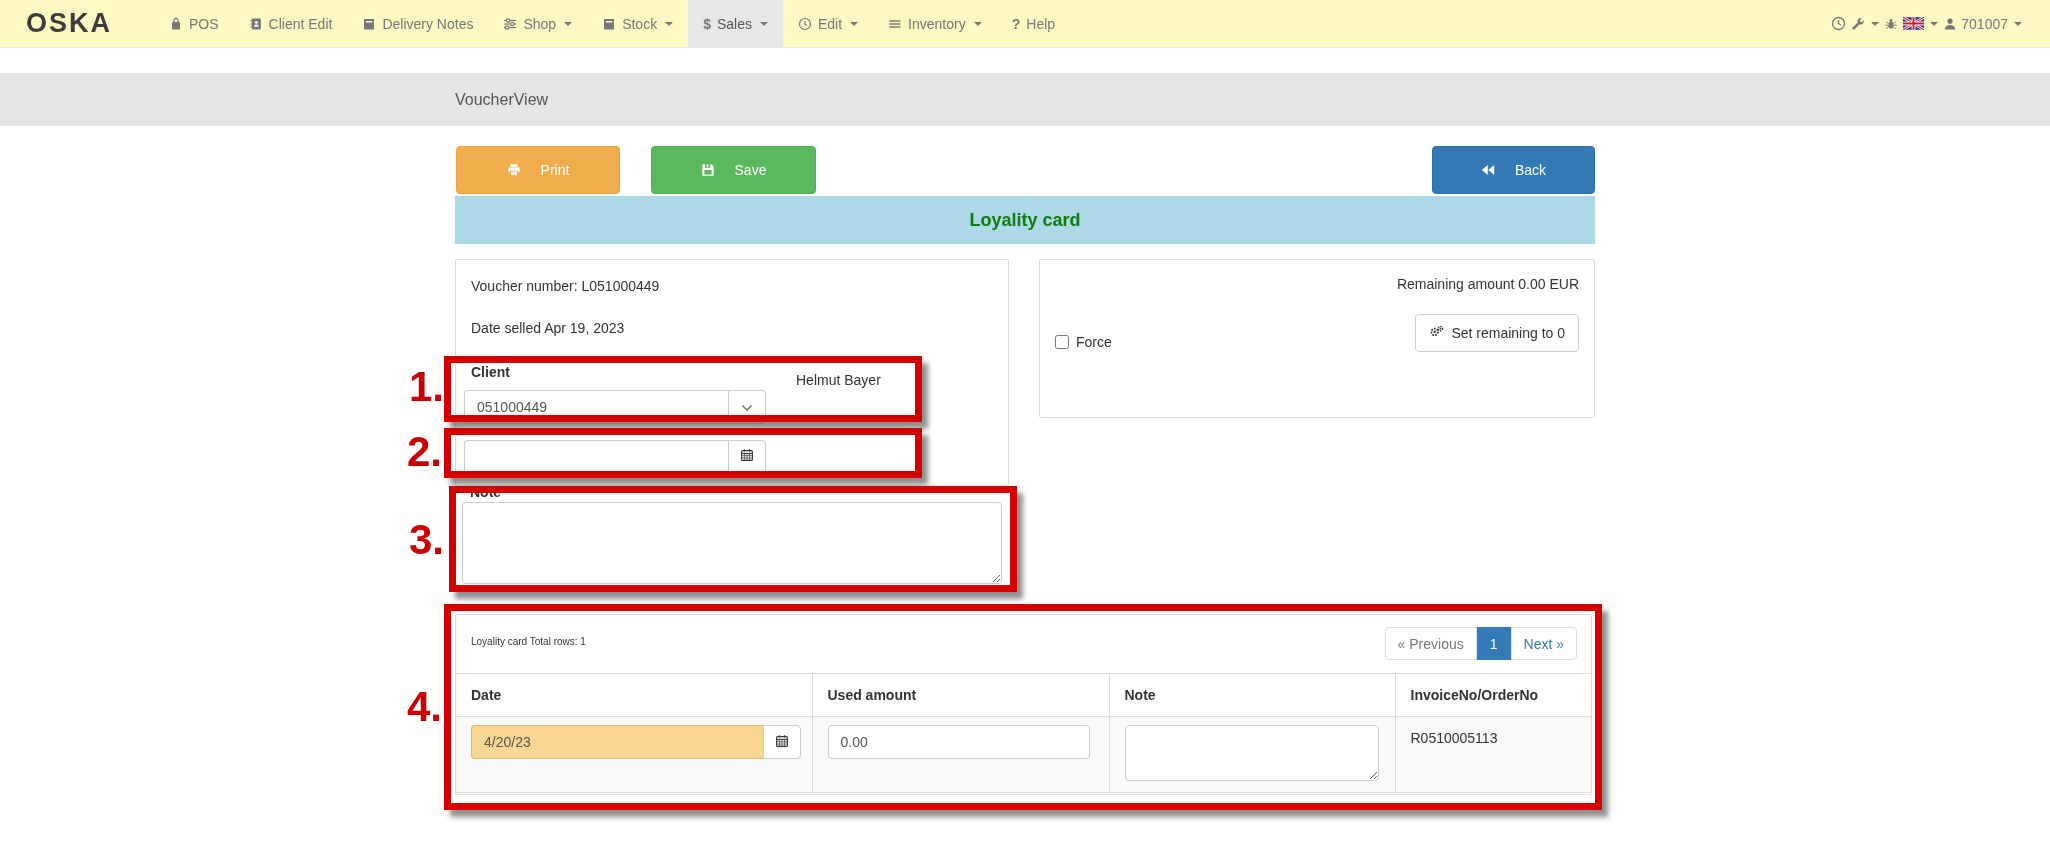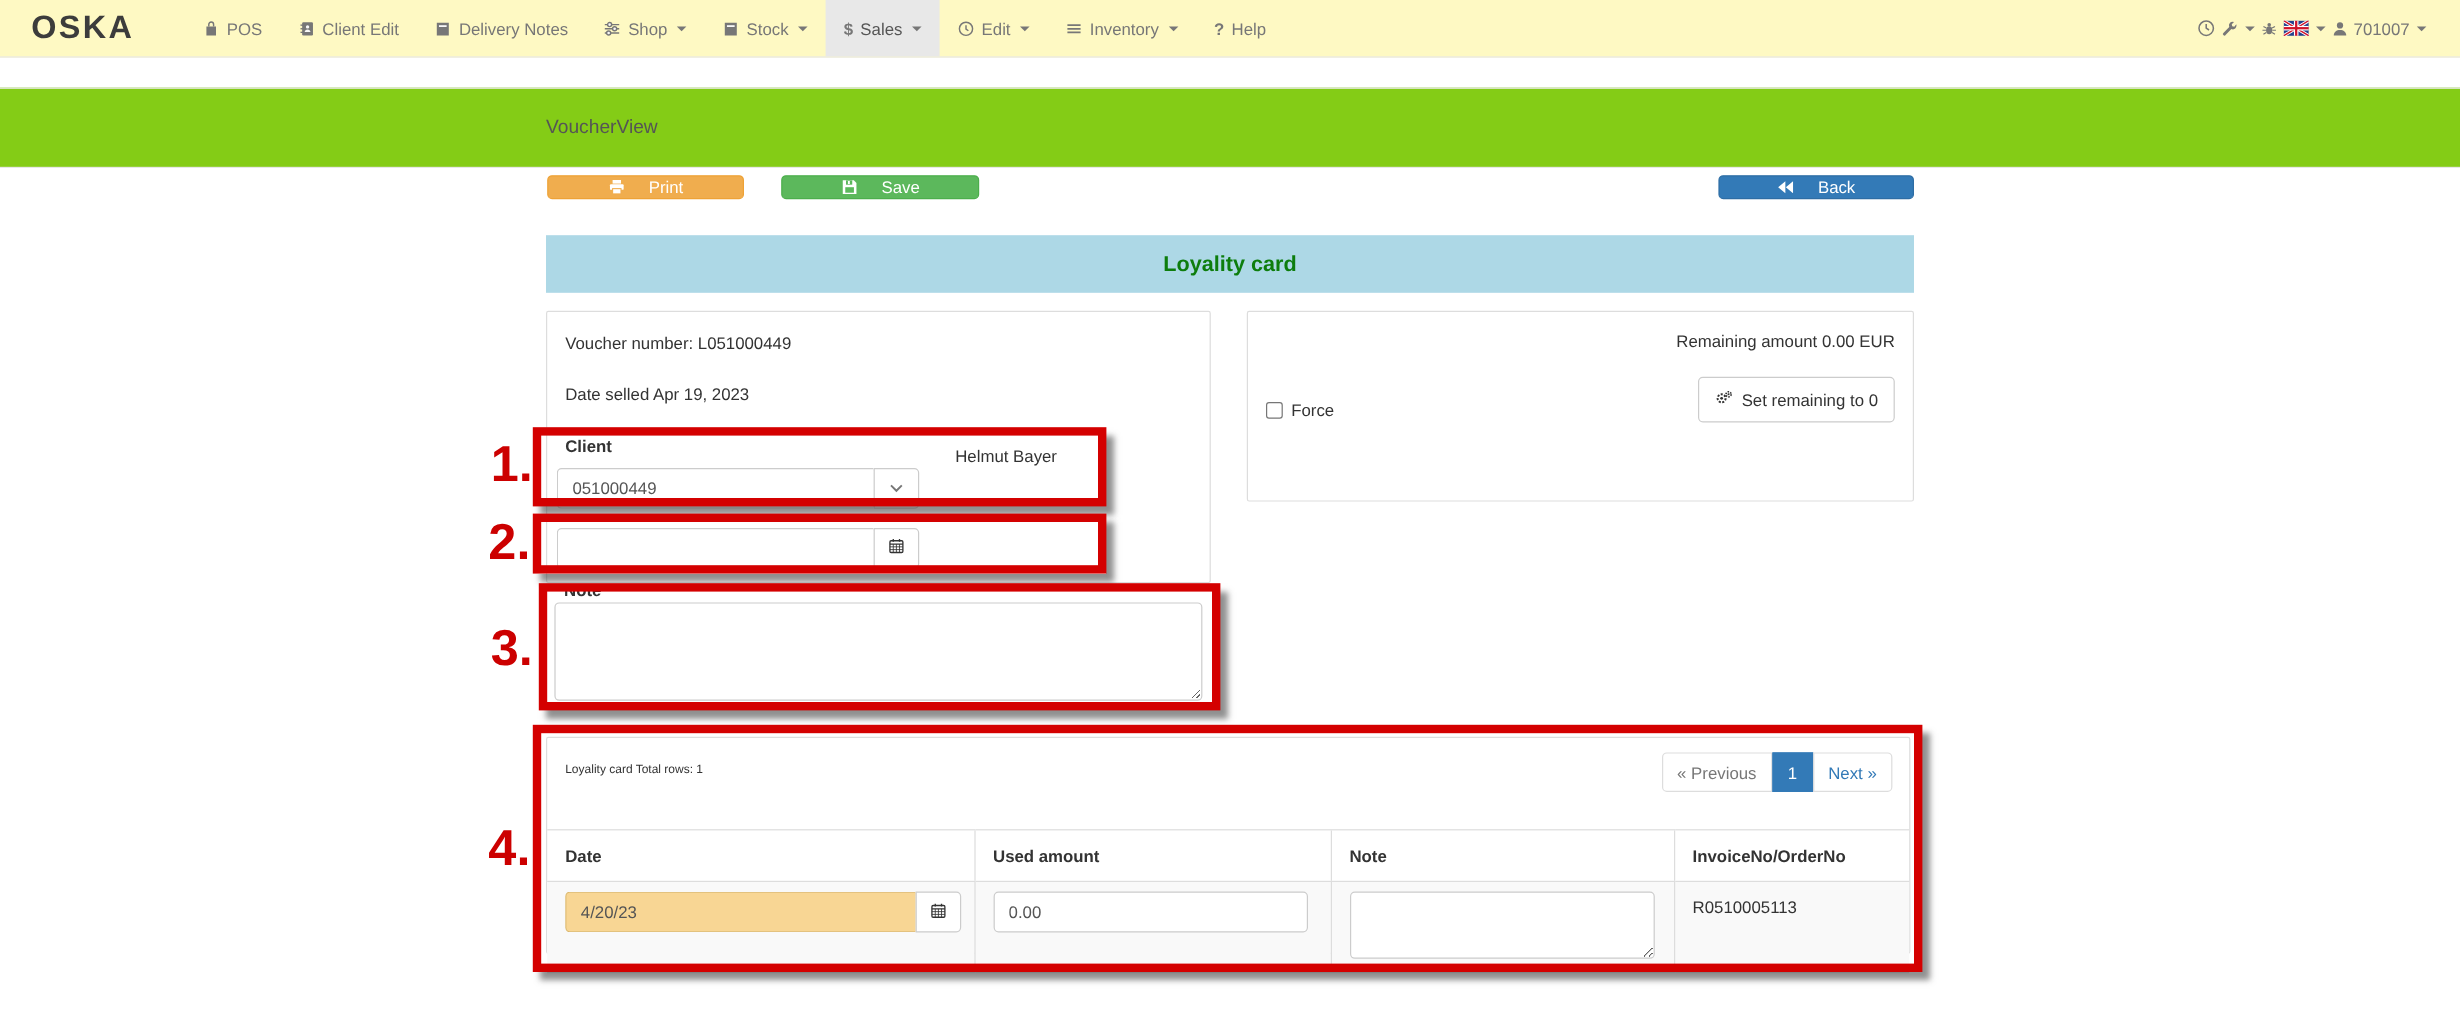--- a/index.html
+++ b/index.html
@@ -21,28 +21,28 @@
   .nicon svg { width:14px; height:14px; }
   .txticon { font-size:14px; font-weight:bold; color:#777; }
   .caret { display:inline-block; width:0; height:0; margin-left:2px;
            border-left:4px solid transparent; border-right:4px solid transparent;
            border-top:4px solid #777; }
   .nav-right { display:flex; align-items:center; gap:5px; margin-left:auto; margin-right:28px; }
   .nav-right .grp { display:flex; align-items:center; gap:4px; cursor:pointer; color:#777; font-size:14px; }
   .nav-right svg { display:block; }
 
   
-  .band { position:absolute; top:73px; left:0; width:2050px; height:67px;
-          background:#84cc16; border-top:1px solid #e9e9e9; border-bottom:1px solid #e7e7e7;
+  .band { position:absolute; top:73px; left:0; width:2050px; height:53px;
+          background:#e5e5e5; border-top:1px solid #e9e9e9; border-bottom:1px solid #e7e7e7;
           display:flex; align-items:center; }
   .band .title { margin-left:455px; font-size:16px; color:#555; }
 
   
   .btn { position:absolute; display:flex; align-items:center; justify-content:center; gap:20px;
-         height:20px; border-radius:4px; font-size:14px; color:#fff; cursor:pointer; border:1px solid transparent; }
+         height:48px; border-radius:4px; font-size:14px; color:#fff; cursor:pointer; border:1px solid transparent; }
   .btn svg { display:block; }
   .btn-print { left:456px; top:146px; width:164px; background:#f0ad4e; border-color:#eea236; }
   .btn-save  { left:651px; top:146px; width:165px; background:#5cb85c; border-color:#4cae4c; }
   .btn-back  { left:1432px; top:146px; width:163px; background:#337ab7; border-color:#2e6da4; }
 
   
   .blueband { position:absolute; left:455px; top:196px; width:1140px; height:48px;
               background:#add8e6; display:flex; align-items:center; justify-content:center; }
   .blueband .htxt { font-size:18px; font-weight:bold; color:#0d7d0d; }
 
@@ -84,21 +84,21 @@
   .tp-head { position:relative; height:58px; }
   .tp-title { position:absolute; left:15px; top:21px; font-size:10px; color:#333; }
   .pagination { position:absolute; right:14px; top:12px; display:flex; }
   .pagination .pg { height:33px; display:flex; align-items:center; padding:10px 12px; font-size:14px;
                     background:#fff; border:1px solid #ddd; cursor:pointer; }
   .pg-prev { color:#777; border-radius:4px 0 0 4px; }
   .pg-page { background:#337ab7 !important; border-color:#337ab7 !important; color:#fff; }
   .pg-next { color:#337ab7; border-radius:0 4px 4px 0; border-left:none; }
   .pg-prev { border-right:none; }
 
-  table.grid { width:100%; border-collapse:collapse; table-layout:fixed;margin-top:18px; }
+  table.grid { width:100%; border-collapse:collapse; table-layout:fixed; }
   table.grid th { text-align:left; font-size:14px; color:#333; padding:13px 8px 13px 15px;
                   border-top:1px solid #ddd; border-bottom:1px solid #ddd; }
   table.grid th + th, table.grid td + td { border-left:1px solid #ddd; }
   table.grid td { background:#f9f9f9; padding:8px 8px 8px 15px; vertical-align:top; height:70px;
                   border-bottom:1px solid #ddd; font-size:14px; color:#333; }
   .cell-group { display:flex; }
   .cell-group input { flex:0 0 292px; height:34px; border:1px solid #dcb96f; border-right:none;
                       border-radius:4px 0 0 4px; padding:6px 12px; font-size:14px; color:#555;
                       background:#f8d694; font-family:inherit; }
   .cell-group .ibtn { width:38px; height:34px; background:#fff; border:1px solid #ccc;

